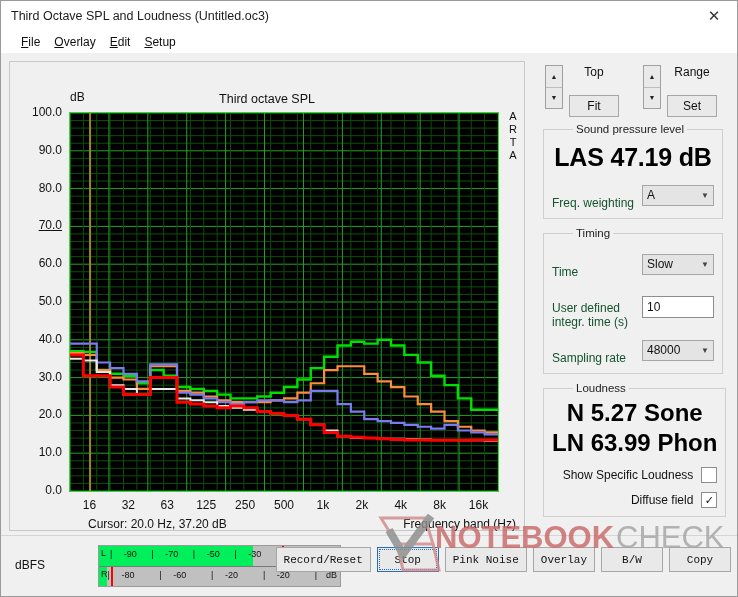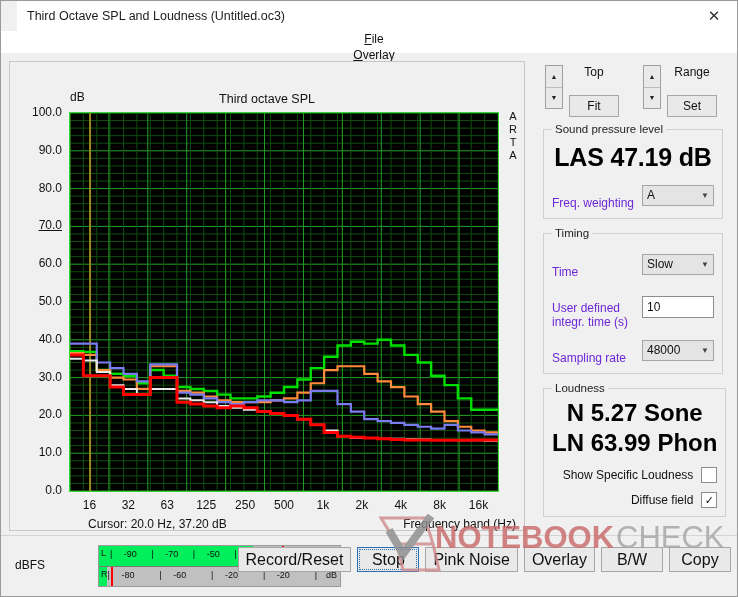--- a/index.html
+++ b/index.html
@@ -7,28 +7,28 @@
     width:738px;height:597px;overflow:hidden;
     font-family:"Liberation Sans", sans-serif;
     background:#f0f0f0;color:#000;
     font-size:12px;
   }
   .window{position:relative;width:738px;height:597px;background:#f0f0f0;
     border:1px solid #9a9a9a;box-sizing:border-box;}
 
   
   .titlebar{height:30px;display:flex;align-items:center;background:#ffffff;
-    padding:0 0 0 10px;box-sizing:border-box;margin-left:16px;}
+    padding:0 0 0 10px;box-sizing:border-box;}
   .title-text{font-size:12.5px;color:#1b1b1b;flex:1;white-space:nowrap;}
   .close-btn{width:46px;height:30px;display:flex;align-items:center;
     justify-content:center;font-size:15px;color:#333;cursor:default;}
 
   
   .menubar{height:22px;display:flex;align-items:center;background:#ffffff;
-    padding-left:16px;box-sizing:border-box;flex-direction:column;}
+    padding-left:16px;box-sizing:border-box;}
   .menu-item{padding:1px 10px 1px 4px;font-size:12px;color:#101010;cursor:default;}
   .menu-item u{text-decoration:underline;}
 
   
   .content{position:absolute;top:52px;left:0;right:0;bottom:0;}
 
   
   .chart-panel{position:absolute;left:8px;top:8px;width:516px;height:470px;
     background:#f0f0f0;border:1px solid #c8c8c8;box-sizing:border-box;}
   .chart-title{position:absolute;left:0;right:0;top:30px;text-align:center;
@@ -57,27 +57,27 @@
   .spinner span{flex:1;display:flex;align-items:center;justify-content:center;
     font-size:7px;color:#222;}
   .spinner span:first-child{border-bottom:1px solid #bdbdbd;}
   .spin-right{display:flex;flex-direction:column;align-items:center;gap:16px;}
   .spin-lbl{font-size:12px;color:#111;}
   .btn{background:#e9e9e9;border:1px solid #a6a6a6;font-size:12px;color:#111;
     padding:3px 0;text-align:center;cursor:default;font-family:inherit;}
   .btn-fit{width:48px;}
 
   fieldset{border:1px solid #cfcfcf;margin:0 8px 8px 8px;padding:4px 8px 8px 8px;}
-  legend{font-size:11.5px;color:#222;padding:0 3px;}
+  legend{font-size:11.5px;color:#222;padding:0 3px;margin-left:21px;}
   .big-read{font-size:25px;font-weight:bold;text-align:center;
     letter-spacing:-.2px;color:#000;margin:4px 0 8px 0;white-space:nowrap;}
   .loud-read{font-size:24px;font-weight:bold;text-align:center;color:#000;
     white-space:nowrap;line-height:30px;}
   .field-row{display:flex;align-items:center;margin-top:6px;}
-  .field-lbl{flex:1;font-size:12px;color:#6d28d9;line-height:14px;margin-top:16px;}
+  .field-lbl{flex:1;font-size:12px;color:#14532d;line-height:14px;margin-top:16px;}
   .select{width:72px;height:21px;background:#e4e4e4;border:1px solid #a6a6a6;
     display:flex;align-items:center;padding:0 4px;box-sizing:border-box;
     font-size:12px;color:#111;cursor:default;justify-content:space-between;}
   .chev{font-size:8px;color:#444;}
   .textbox{width:72px;height:22px;background:#fff;border:1px solid #8d8d8d;
     font-size:12px;color:#111;padding:8px 4px;box-sizing:border-box;
     font-family:inherit;}
   .chk-row{display:flex;align-items:center;justify-content:flex-end;gap:8px;
     margin-top:9px;}
   .chk-lbl{font-size:12px;color:#111;}
@@ -95,22 +95,22 @@
   .meter + .meter{border-top:1px solid #7a7a7a;}
   .meter-fill{position:absolute;left:0;top:0;bottom:0;background:#00ef5a;}
   .meter-peak{position:absolute;top:0;bottom:0;width:2px;background:#ff0000;}
   .meter-ch{position:absolute;left:2px;top:2px;font-size:9px;color:#111;}
   .meter-scale{position:absolute;left:0;top:0;right:0;bottom:0;}
   .meter-scale span{position:absolute;top:3px;font-size:9px;color:#111;
     transform:translateX(-50%);}
   .meter-unit{position:absolute;right:3px;top:3px;font-size:9px;color:#111;}
   .btnbar{position:absolute;right:6px;top:11px;display:flex;gap:6px;}
   .tbtn{min-width:62px;height:25px;background:#e9e9e9;border:1px solid #a6a6a6;
-    font-size:16px;color:#111;display:flex;align-items:center;
-    justify-content:center;padding:0 7px;cursor:default;box-sizing:border-box;}
+    font-size:11px;color:#111;display:flex;align-items:center;
+    justify-content:center;padding:0 7px;cursor:default;box-sizing:border-box;font-family:Liberation Mono, monospace;}
   .tbtn.focused{border:1px solid #2a6fb5;outline:1px dotted #2a6fb5;
     outline-offset:-3px;}
 
   
   .watermark{position:absolute;right:4px;bottom:18px;width:360px;height:64px;
     pointer-events:none;z-index:40;opacity:.82;}
 </style>
 </head>
 <body>
 

